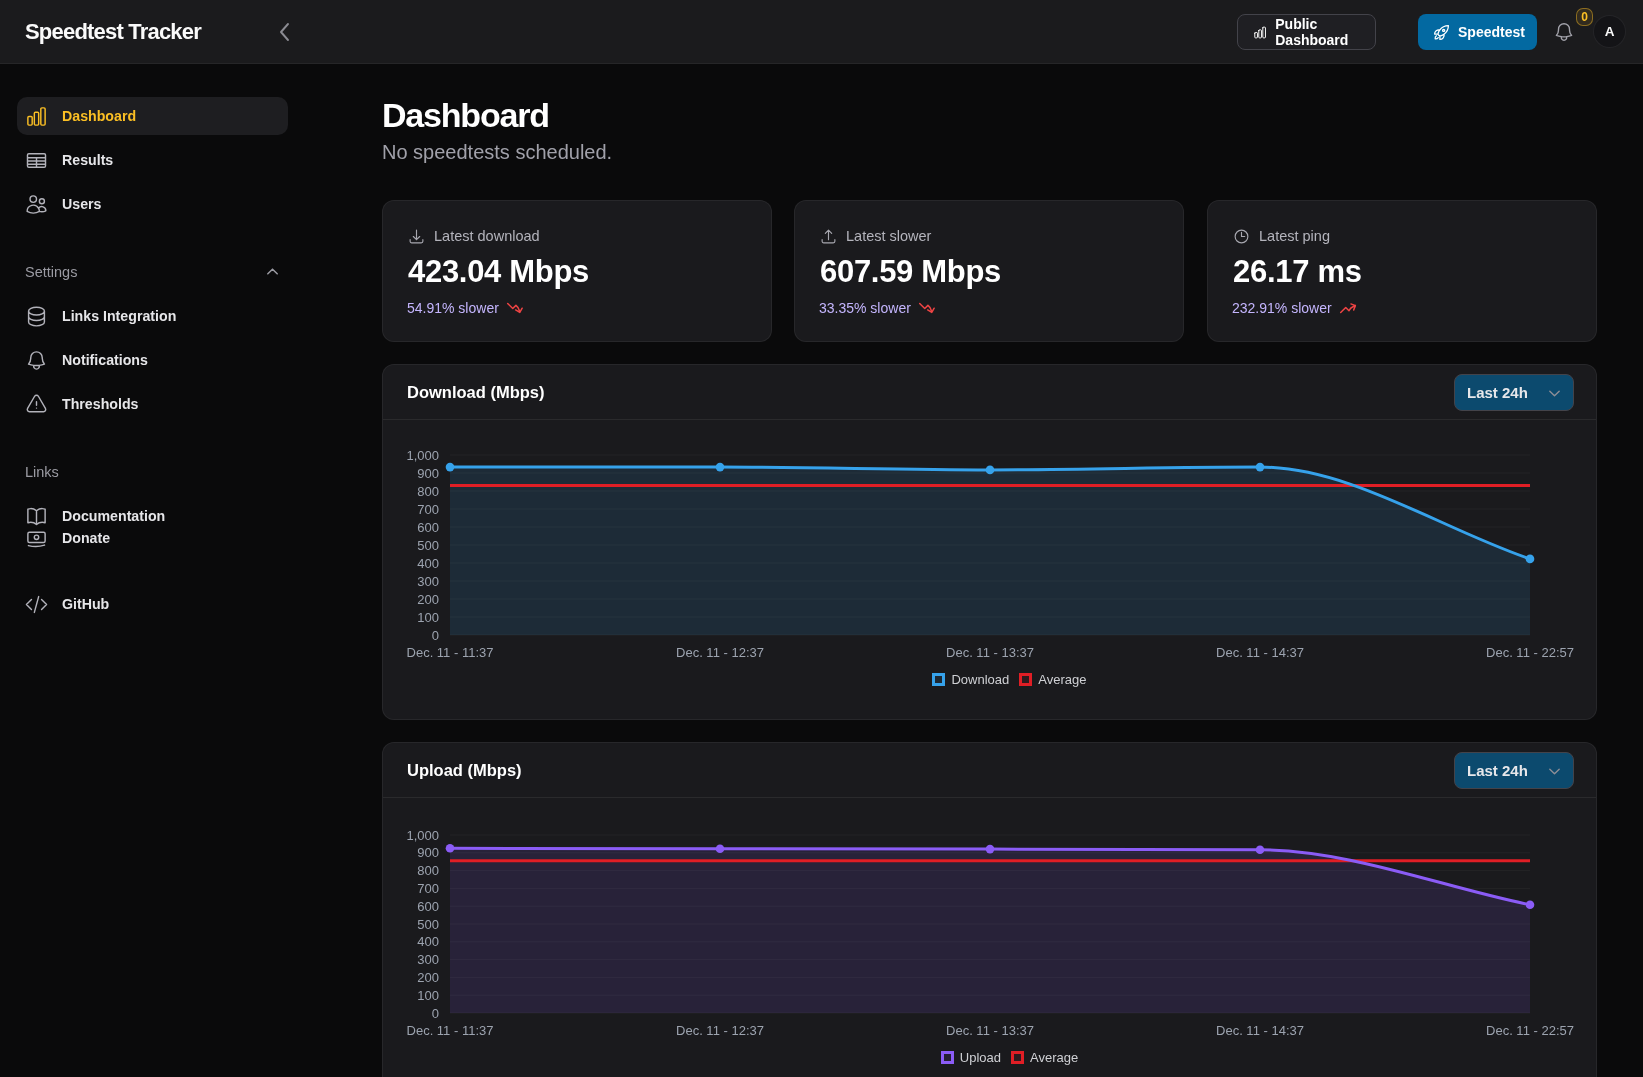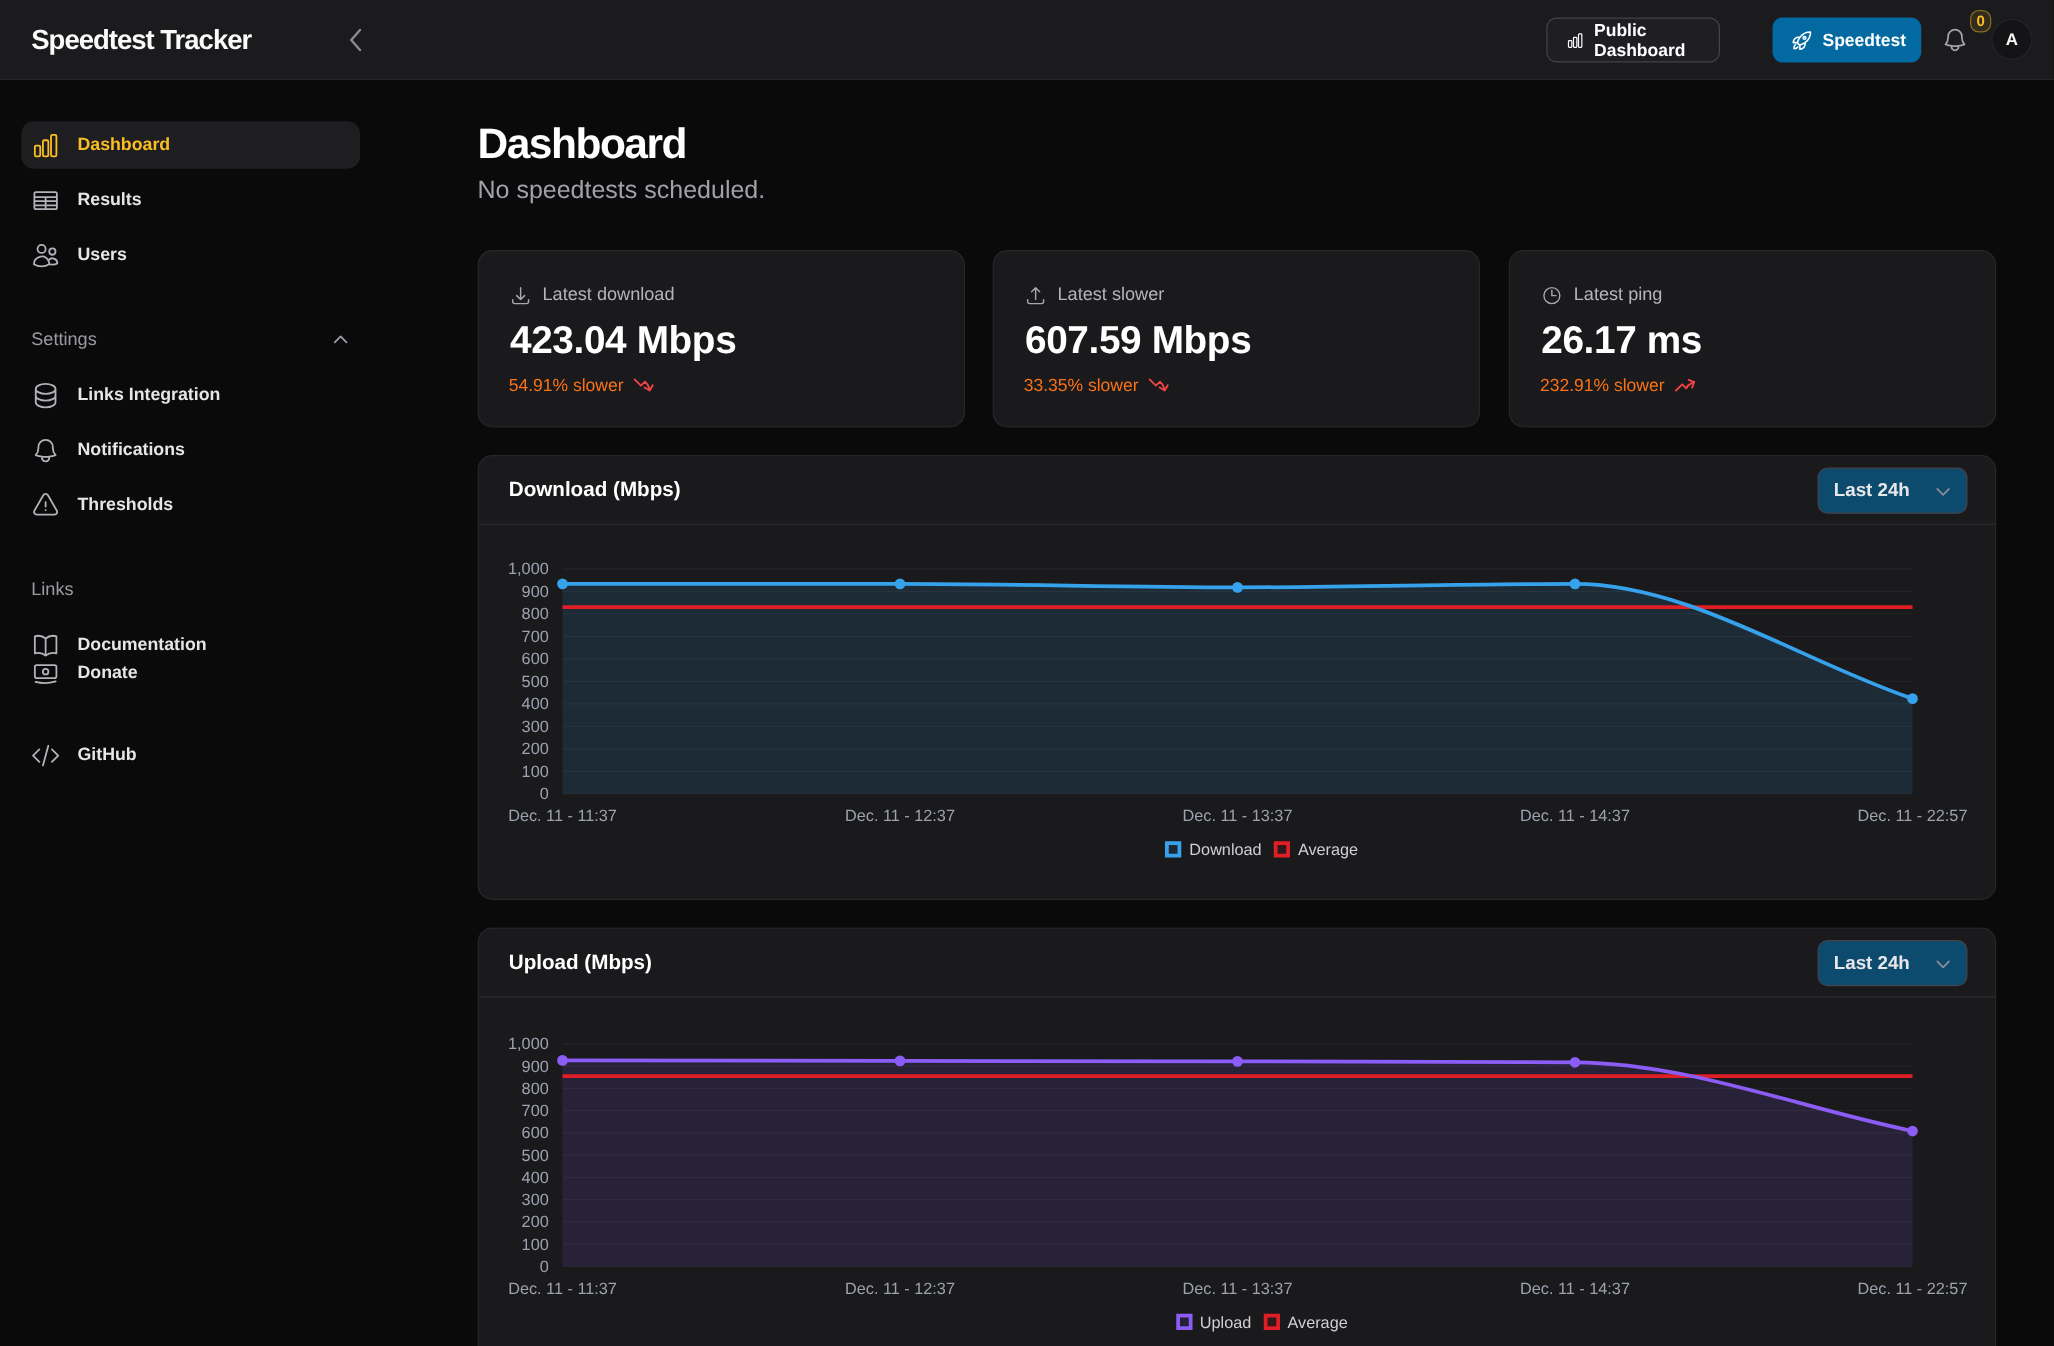--- a/index.html
+++ b/index.html
@@ -10,21 +10,21 @@
 .icon { display:inline-block; vertical-align:middle; }
 .btn { position:absolute; top:14px; height:36px; border-radius:8px; display:flex; align-items:center; font-size:14px; font-weight:600; color:#fff; }
 .btn-outline { background:#1f1f23; border:1px solid #43434a; }
 .btn-amber { background:#0369a1; }
 .pill-item { position:absolute; display:flex; align-items:center; }
 .nav-text { font-size:14.2px; font-weight:600; color:#e6e6e9; margin-left:14px; }
 .nav-head { font-size:14.5px; font-weight:500; color:#9b9ba3; }
 .card { position:absolute; background:#1a1a1d; border:1px solid rgba(255,255,255,0.06); border-radius:12px; }
 .stat-label { position:absolute; left:51px; top:27px; font-size:14.5px; color:#b4b4bc; }
 .stat-value { position:absolute; left:25px; top:53px; font-size:31px; line-height:36px; font-weight:700; color:#fff; letter-spacing:-0.3px; }
-.stat-delta { position:absolute; left:24px; top:98px; display:flex; align-items:center; font-size:14px; color:#f97316; }
+.stat-delta { position:absolute; left:24px; top:98px; display:flex; align-items:center; font-size:14px; color:#c4b5fd; }
 .chart-title { position:absolute; left:24px; top:0; height:56px; line-height:55px; font-size:16.5px; font-weight:700; color:#fff; }
 .chart-head-line { position:absolute; left:0; top:54px; width:100%; height:0; border-top:1px solid rgba(255,255,255,0.07); }
 .select { position:absolute; left:1071px; top:9px; width:120px; height:37px; background:#0c4a6e; border:1px solid #43434a; border-radius:8px; display:flex; align-items:center; font-size:15px; font-weight:600; color:#e7e7ea; }
 .legend { position:absolute; left:0; width:100%; display:flex; justify-content:center; align-items:center; font-size:13px; color:#cfd0d4;padding-left:40px; }
 .lbox { width:13px; height:13px; margin-right:6px; }
 </style>
 </head>
 <body>
 
 <div class="topbar"></div>

